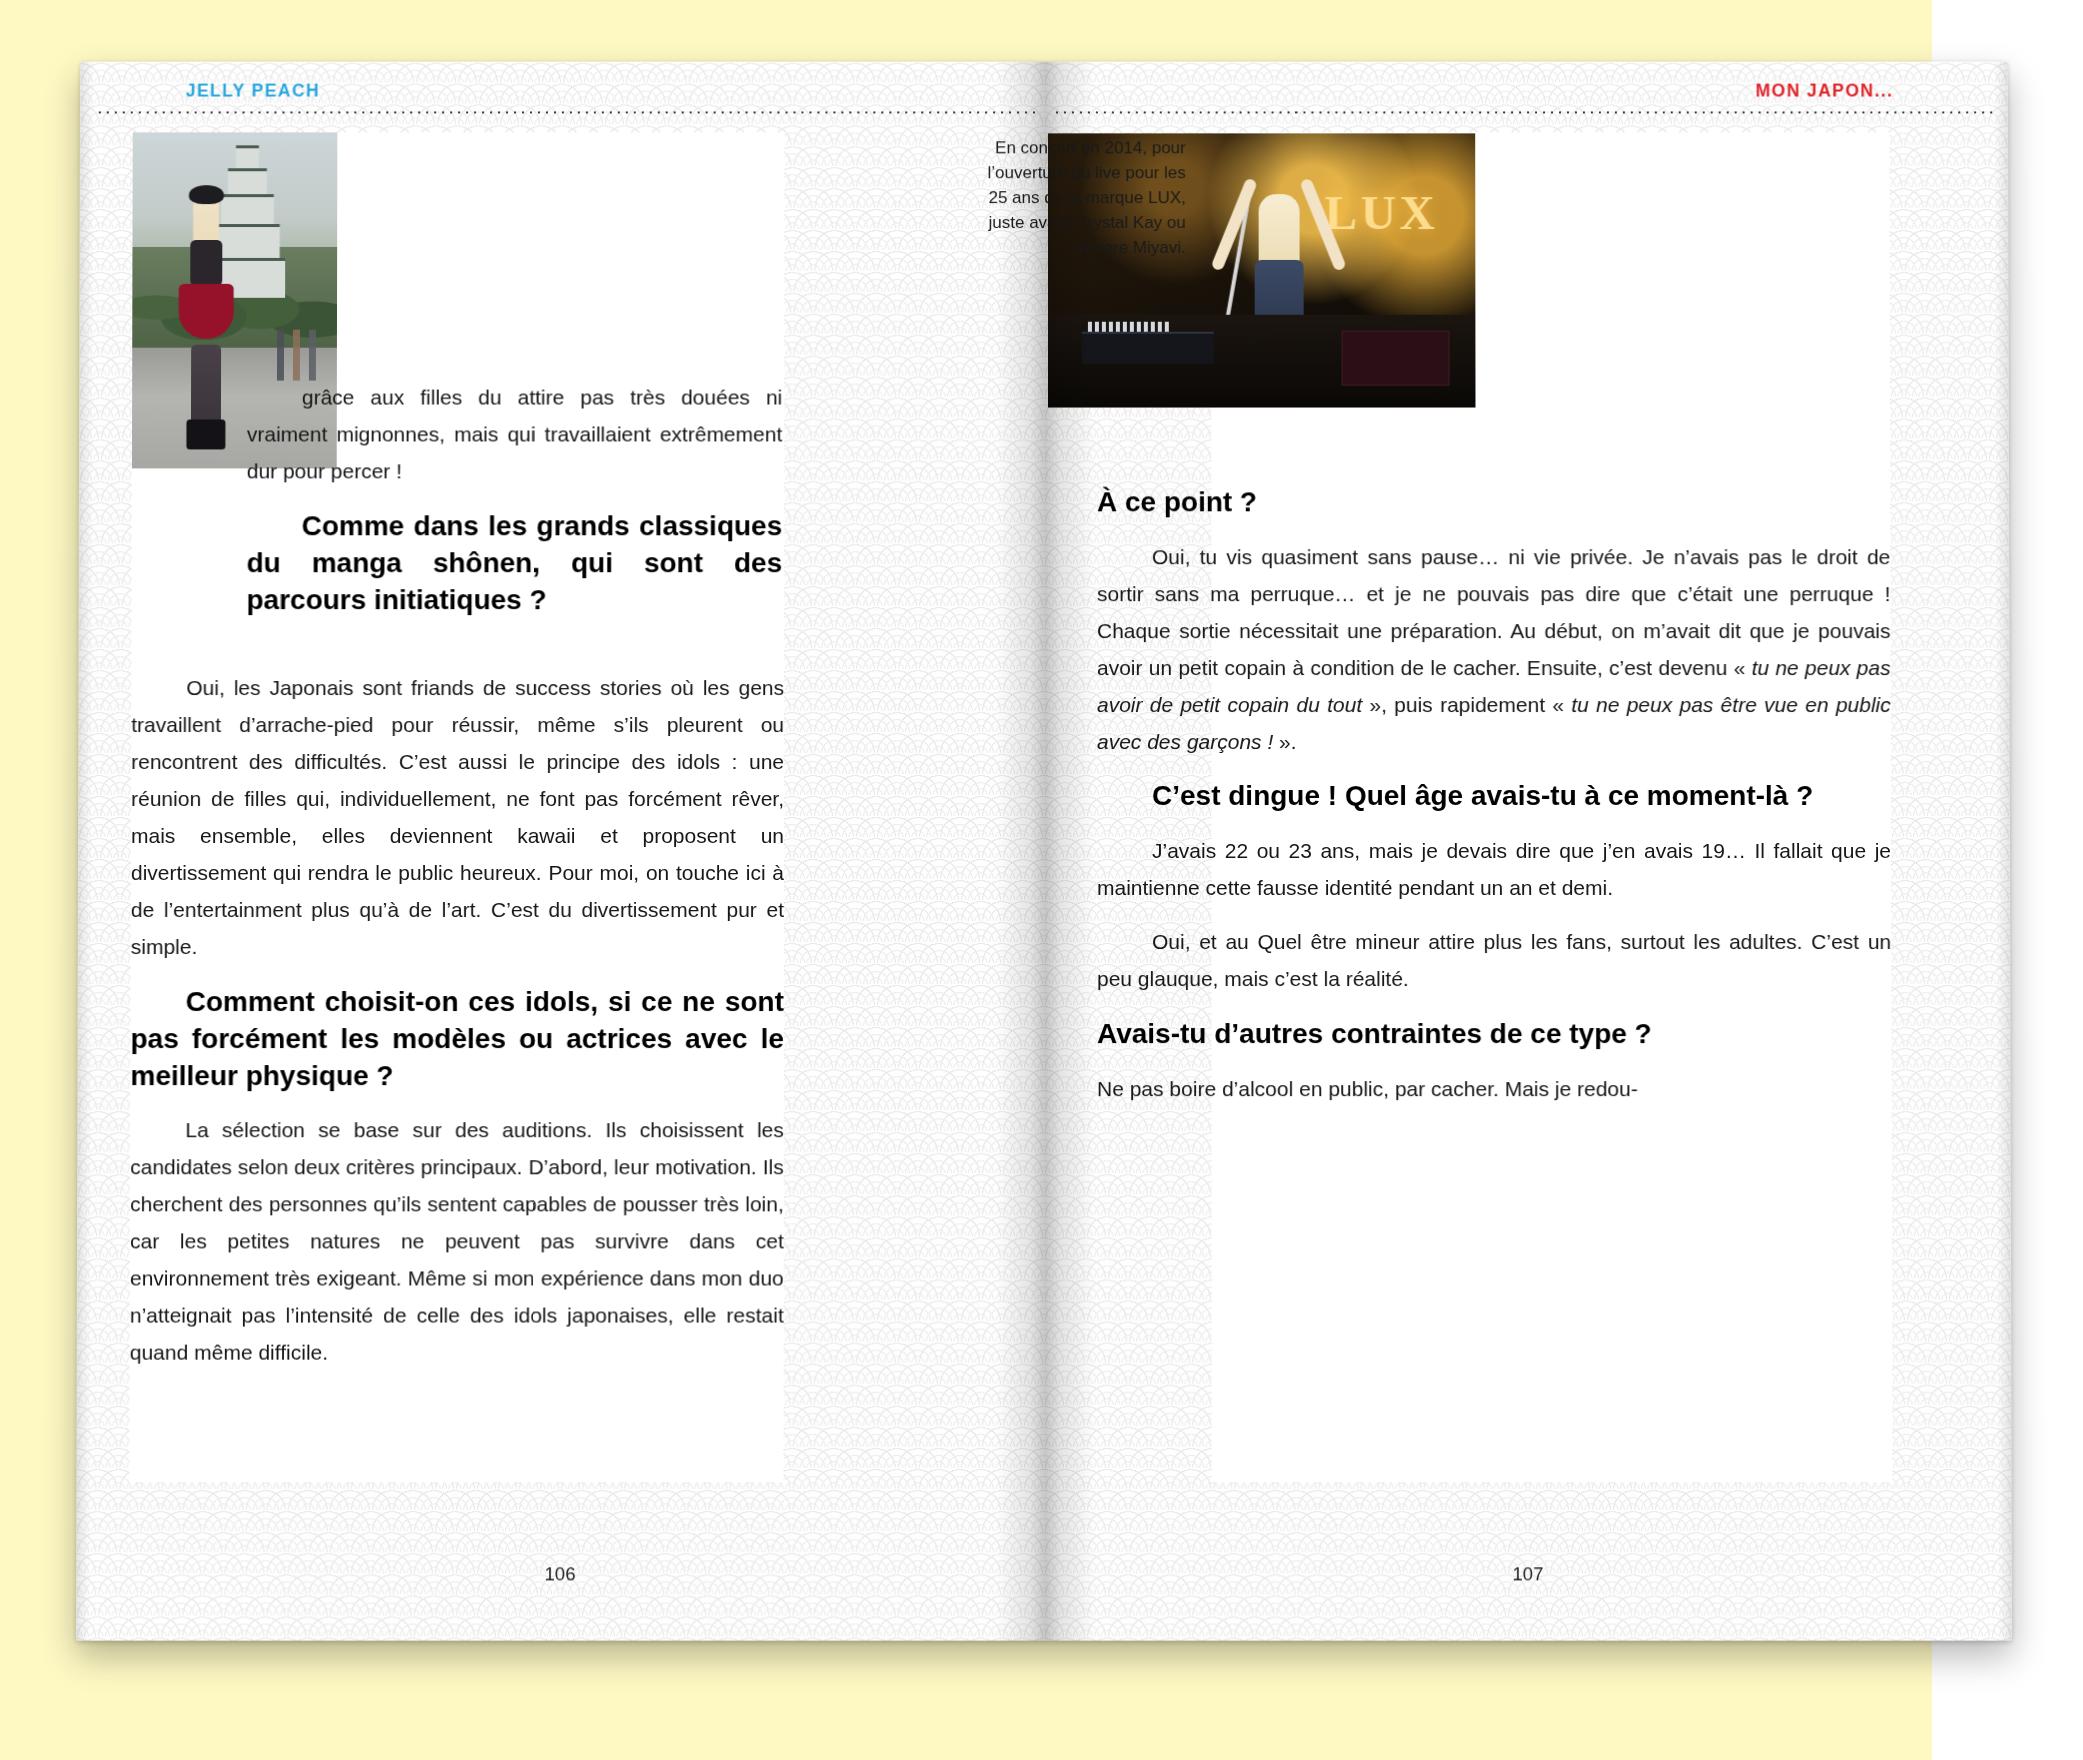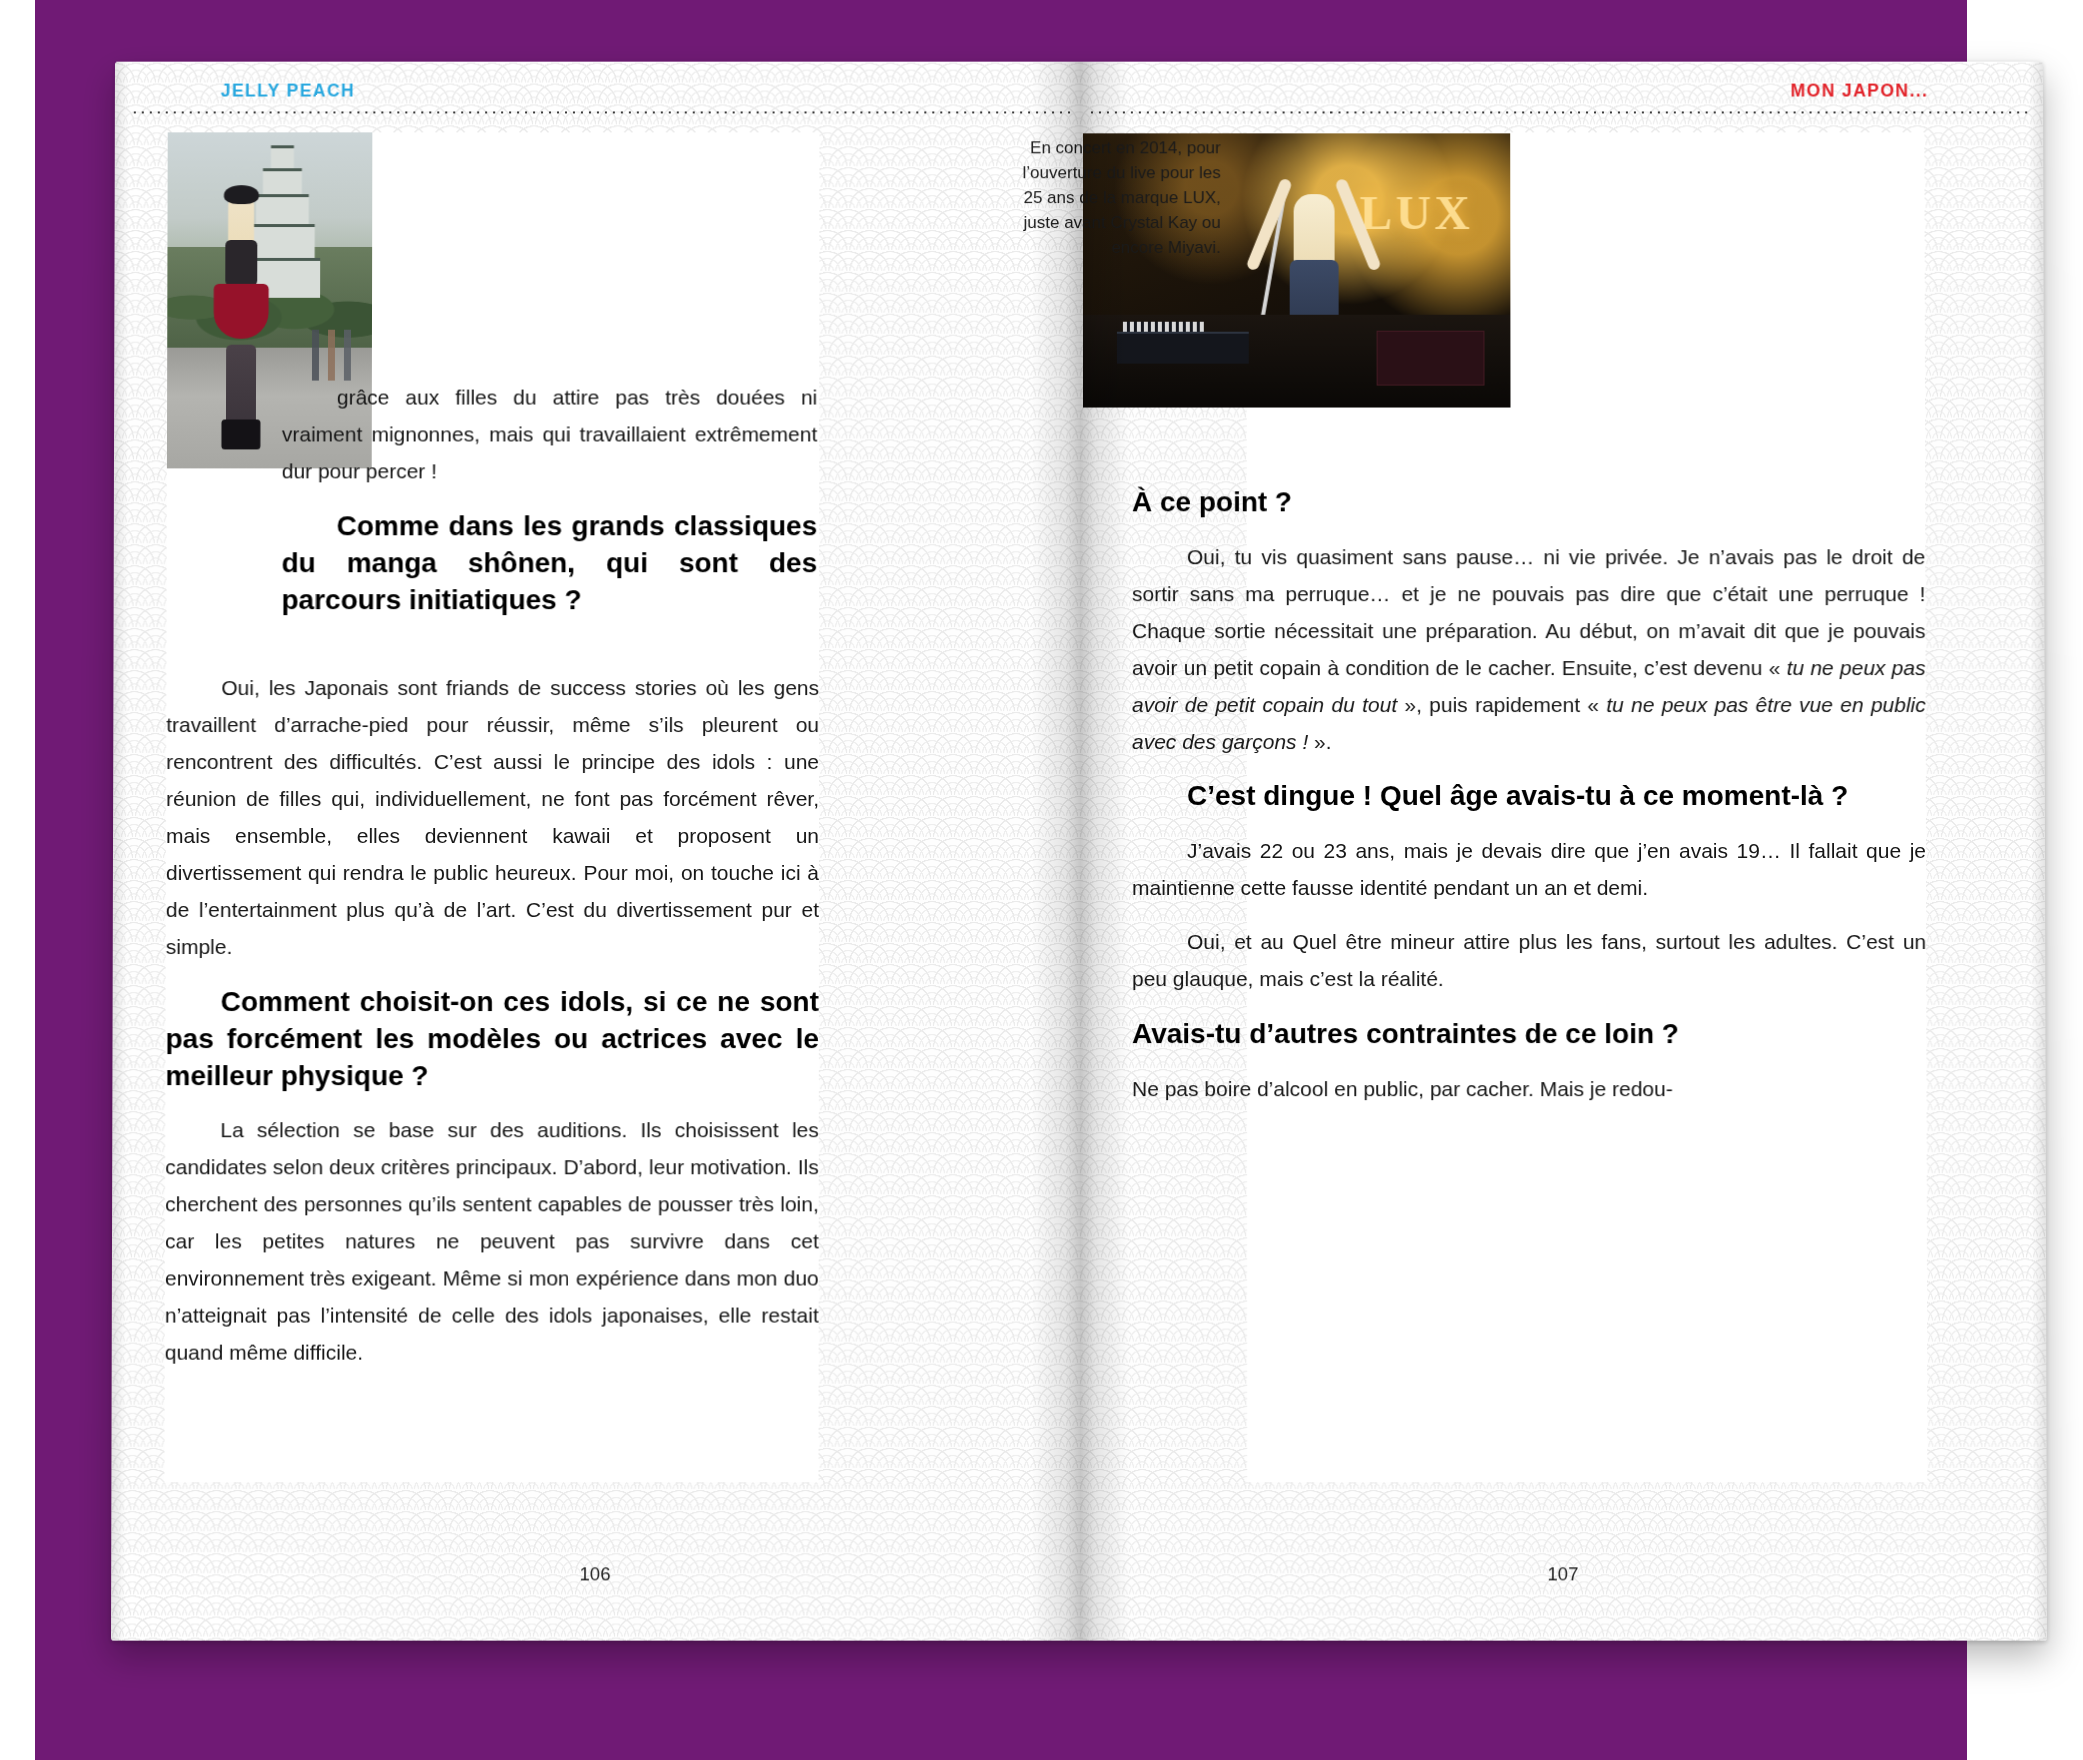--- a/index.html
+++ b/index.html
@@ -9,22 +9,21 @@
     width: 2084px;
     height: 1760px;
     overflow: hidden;
     font-family: "Liberation Sans", sans-serif;
   }
 
   #spread {
     position: relative;
     width: 1932px;
     height: 1760px;
-    background: #701a75;
-    margin-left: 35px;
+    background: #fef9c3;
   }
 
   
   .book {
     position: absolute;
     left: 78px;
     top: 60px;
     width: 1932px;
     height: 1579px;
     background: #fdfdfd;
@@ -392,21 +391,21 @@
         <div class="col col-text" style="top:423px;left:53px;width:794px;">
           <p class="q noindent">À ce point ?</p>
 
           <p class="body">
             <span>Oui, tu vis quasiment sans pause… ni vie privée. Je n’avais pas le droit de sortir sans ma perruque… et je ne pouvais pas dire que c’était une perruque ! Chaque sortie nécessitait une préparation. Au début, on m’avait dit que je pouvais avoir un petit copain à condition de le cacher. Ensuite, c’est devenu « </span><em>tu ne peux pas avoir de petit copain du tout</em><span> », puis rapidement « </span><em>tu ne peux pas être vue en public avec des garçons !</em><span> ».</span>
           </p>
 
           <p class="q">C’est dingue ! Quel âge avais-tu à ce moment-là ?</p>
           <p class="body">J’avais 22 ou 23 ans, mais je devais dire que j’en avais 19… Il fallait que je maintienne cette fausse identité pendant un an et demi.</p>
           <p class="body">Oui, et au Quel être mineur attire plus les fans, surtout les adultes. C’est un peu glauque, mais c’est la réalité.</p>
-          <p class="q noindent">Avais-tu d’autres contraintes de ce loin ?</p>
+          <p class="q noindent">Avais-tu d’autres contraintes de ce type ?</p>
           <p class="body noindent">Ne pas boire d’alcool en public, par cacher. Mais je redou-</p>
         </div>
 
         <div class="folio">107</div>
         <div class="page-edge-r"></div>
       </div>
     </div>
 
     <div class="img-concert">
       <div class="glow"></div>

